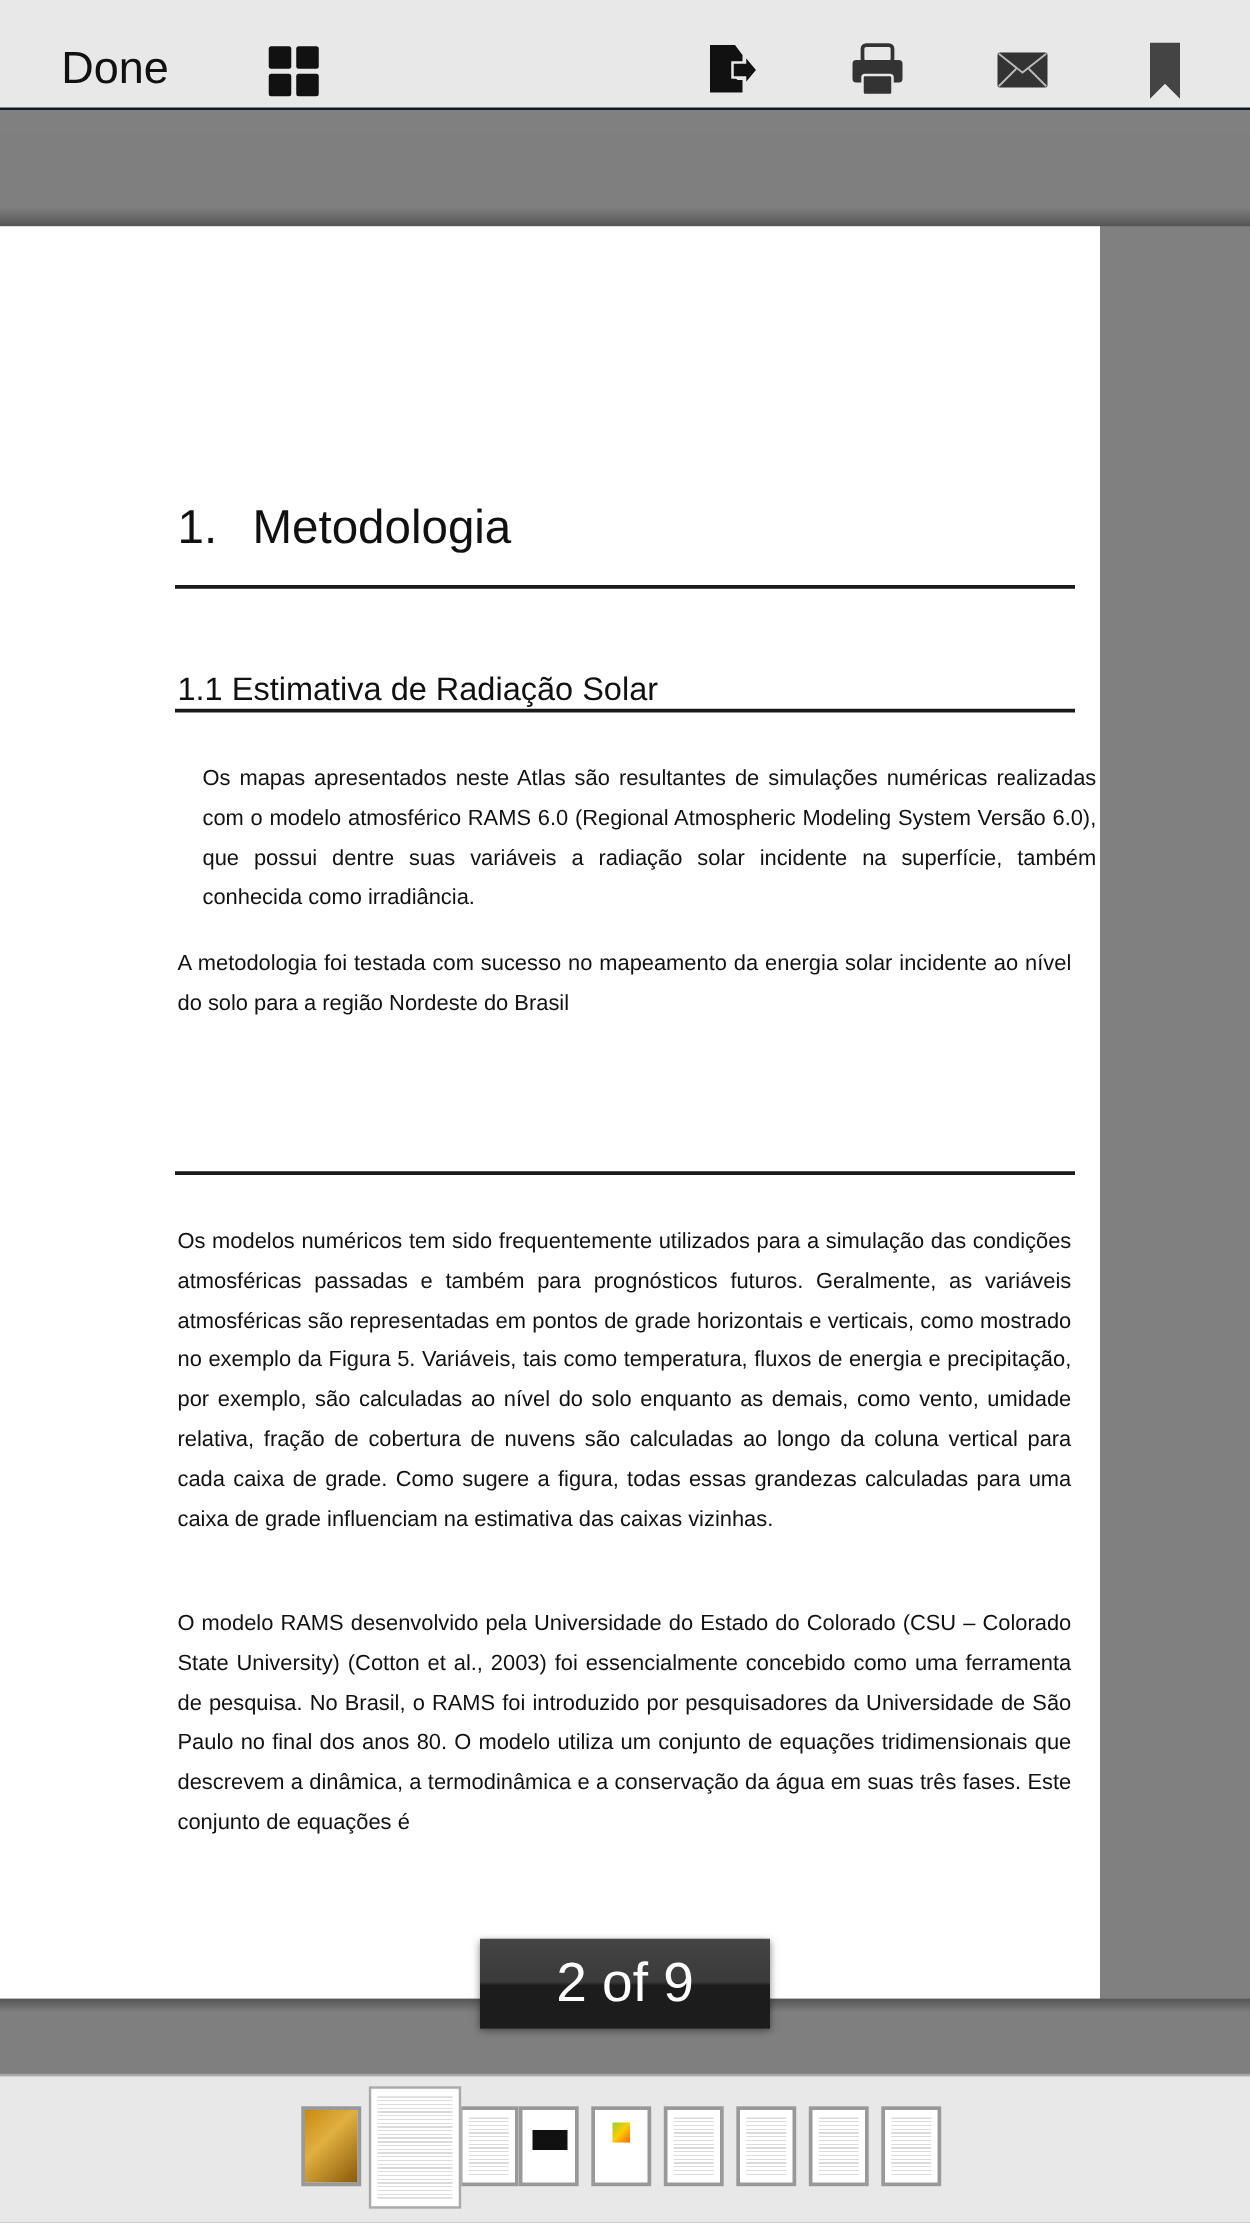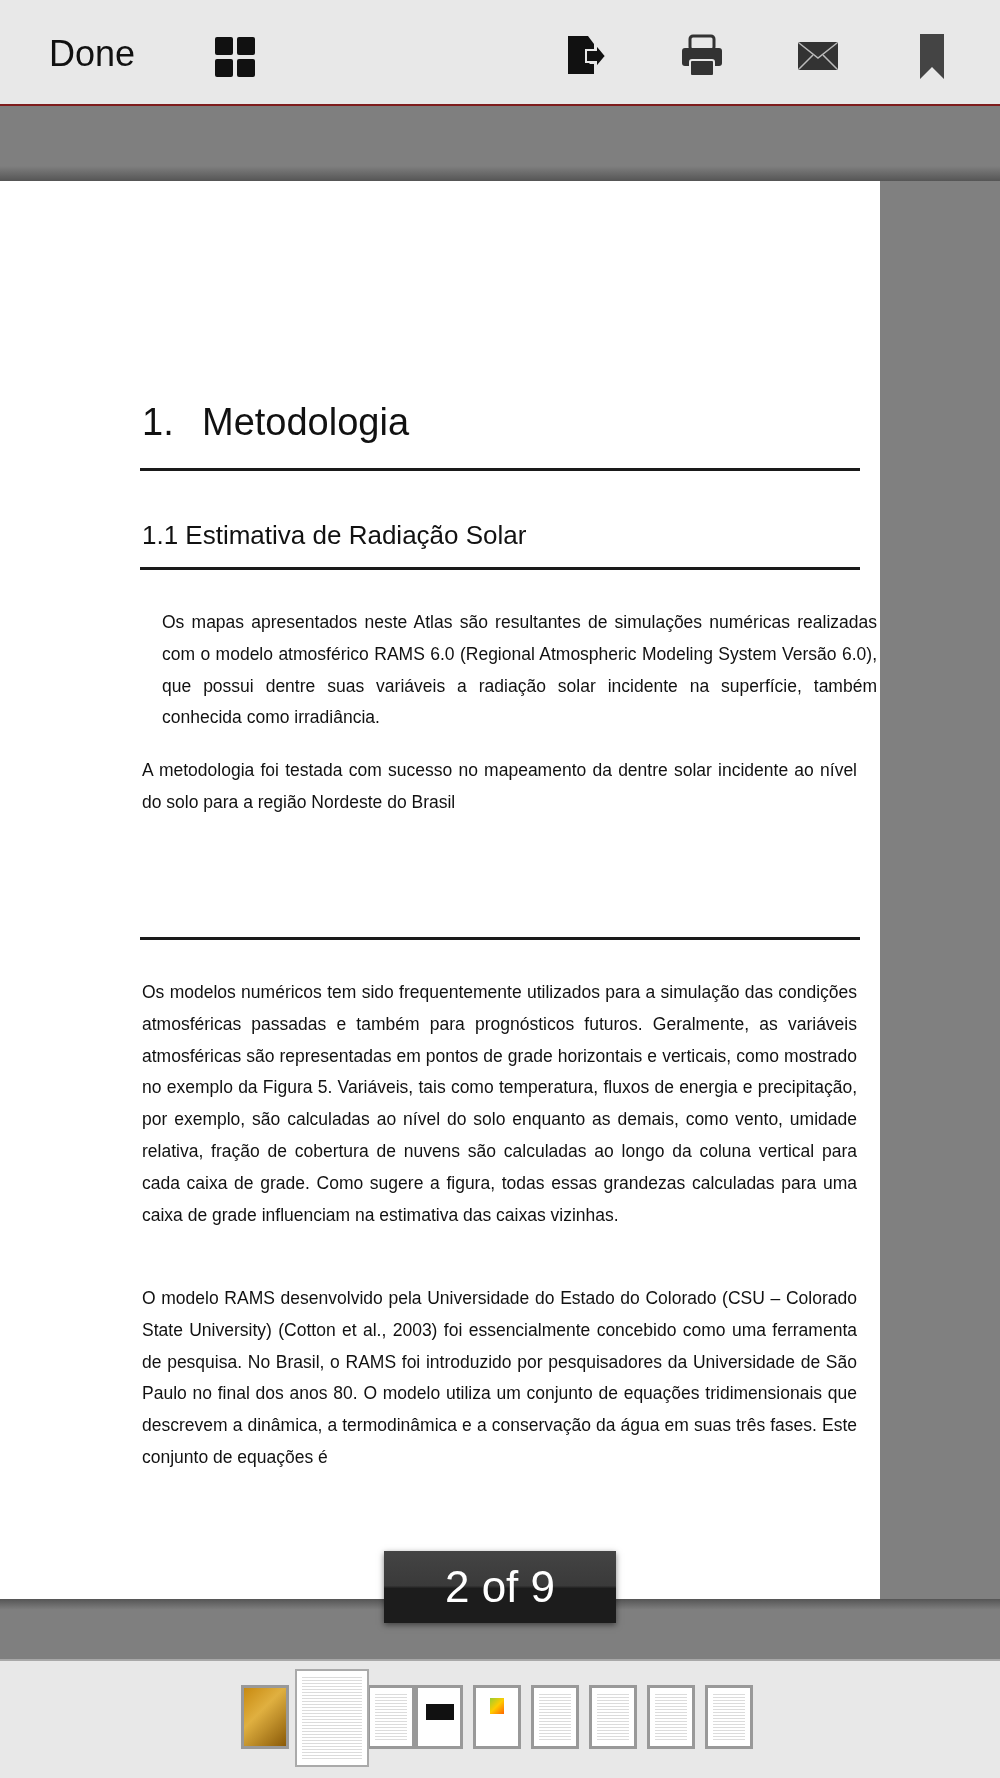--- a/index.html
+++ b/index.html
@@ -2,40 +2,40 @@
 <html><head>
   <meta charset="utf-8">
   <style>
     html, body { margin: 0; padding: 0; }
     body {
       width: 1000px; height: 1778px; overflow: hidden; position: relative;
       background: #808080;
       font-family: "Liberation Sans", sans-serif;
     }
     .toolbar {
-      position: absolute; left: 0; top: 0; width: 1000px; height: 106px;
-      background: #e8e8e8; border-bottom: 2px solid #7f1d1d; box-sizing: border-box;
+      position: absolute; left: 0; top: 0; width: 1000px; height: 88px;
+      background: #e8e8e8; border-bottom: 2px solid #0f172a; box-sizing: border-box;
     }
     .done {
       position: absolute; left: 49px; top: 32px; font-size: 36px; color: #111;
       cursor: pointer; line-height: 44px;
     }
     .tbicon { position: absolute; top: 34px; width: 44px; height: 44px; cursor: pointer; }
     .gray-top {
       position: absolute; left: 0; top: 106px; width: 1000px; height: 75px;
       background: linear-gradient(to bottom, #7f7f7f 0%, #7f7f7f 80%, #555 100%);
     }
     .page {
       position: absolute; left: 0; top: 181px; width: 880px; height: 1418px;
       background: #fff;
     }
     .h1 { position: absolute; left: 142px; top: 220px; font-size: 38px; color: #111; }
     .h1 .num { display: inline-block; width: 60px; }
     .rule { position: absolute; left: 140px; width: 720px; height: 3px; background: #1a1a1a; }
-    .h2 { position: absolute; left: 142px; font-size: 26px; color: #111; }
+    .h2 { position: absolute; left: 142px; font-size: 26px; color: #111; margin-top: 16px; }
     .para {
       position: absolute; left: 142px; width: 715px; font-size: 17.5px; line-height: 31.8px;
       text-align: justify; color: #111; margin: 0;
     }
     .gray-bottom {
       position: absolute; left: 0; top: 1599px; width: 1000px; height: 62px;
       background: linear-gradient(to bottom, #555 0%, #7f7f7f 18%, #7f7f7f 100%);
       border-bottom: 2px solid #a8a8a8; box-sizing: border-box;
     }
     .page-indicator {
@@ -106,21 +106,21 @@
 <div class="page">
   <div class="h1">
     <span class="num">1.</span><span>Metodologia</span>
   </div>
   <div class="rule" style="top:287px;"></div>
 
   <div class="h2" style="top:339px;">1.1 Estimativa de Radiação Solar</div>
   <div class="rule" style="top:386px;"></div>
 
   <p class="para" style="top:426px;margin-left:20px;">Os mapas apresentados neste Atlas são resultantes de simulações numéricas realizadas com o modelo atmosférico RAMS 6.0 (Regional Atmospheric Modeling System Versão 6.0), que possui dentre suas variáveis a radiação solar incidente na superfície, também conhecida como irradiância.</p>
-  <p class="para" style="top:574px;">A metodologia foi testada com sucesso no mapeamento da dentre solar incidente ao nível do solo para a região Nordeste do Brasil</p>
+  <p class="para" style="top:574px;">A metodologia foi testada com sucesso no mapeamento da energia solar incidente ao nível do solo para a região Nordeste do Brasil</p>
 
   <div class="rule" style="top:756px;"></div>
 
   <p class="para" style="top:796px;">Os modelos numéricos tem sido frequentemente utilizados para a simulação das condições atmosféricas passadas e também para prognósticos futuros. Geralmente, as variáveis atmosféricas são representadas em pontos de grade horizontais e verticais, como mostrado no exemplo da Figura 5. Variáveis, tais como temperatura, fluxos de energia e precipitação, por exemplo, são calculadas ao nível do solo enquanto as demais, como vento, umidade relativa, fração de cobertura de nuvens são calculadas ao longo da coluna vertical para cada caixa de grade. Como sugere a figura, todas essas grandezas calculadas para uma caixa de grade influenciam na estimativa das caixas vizinhas.</p>
   <p class="para" style="top:1102px;">O modelo RAMS desenvolvido pela Universidade do Estado do Colorado (CSU – Colorado State University) (Cotton et al., 2003) foi essencialmente concebido como uma ferramenta de pesquisa. No Brasil, o RAMS foi introduzido por pesquisadores da Universidade de São Paulo no final dos anos 80. O modelo utiliza um conjunto de equações tridimensionais que descrevem a dinâmica, a termodinâmica e a conservação da água em suas três fases. Este conjunto de equações é</p>
 </div>
 
 <div class="gray-bottom"></div>
 
 <div class="page-indicator">2 of 9</div>

